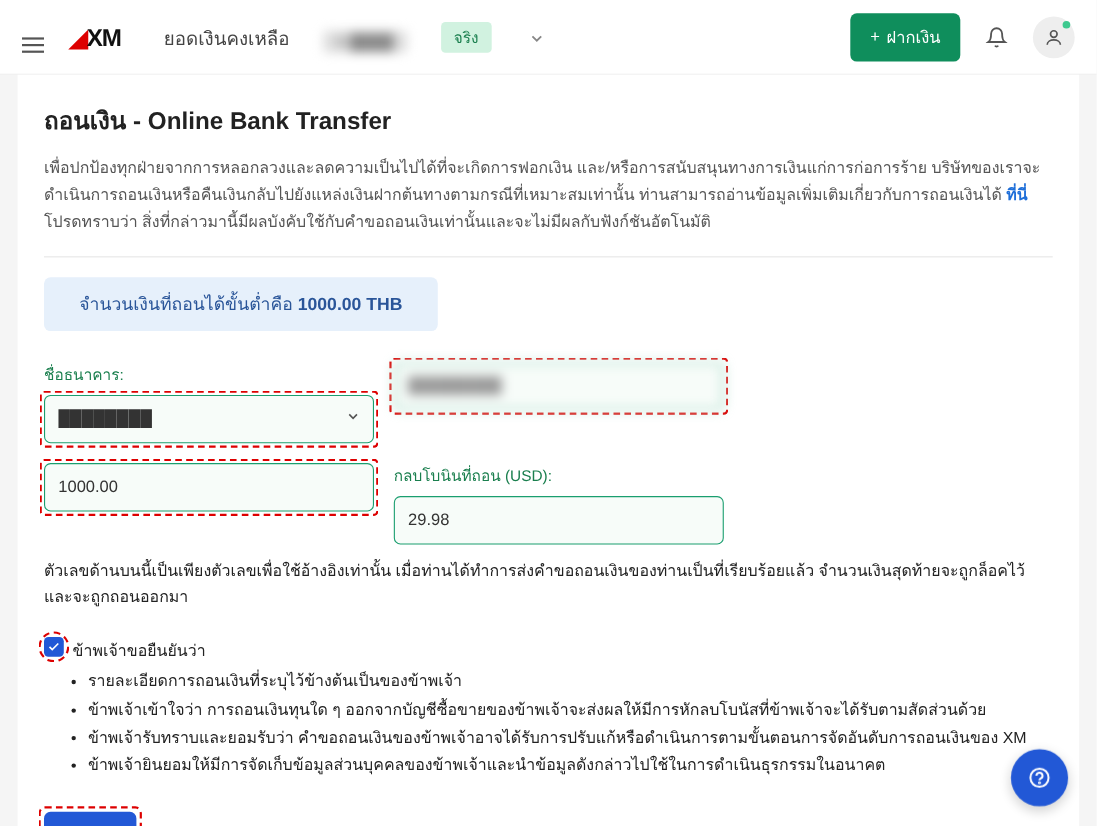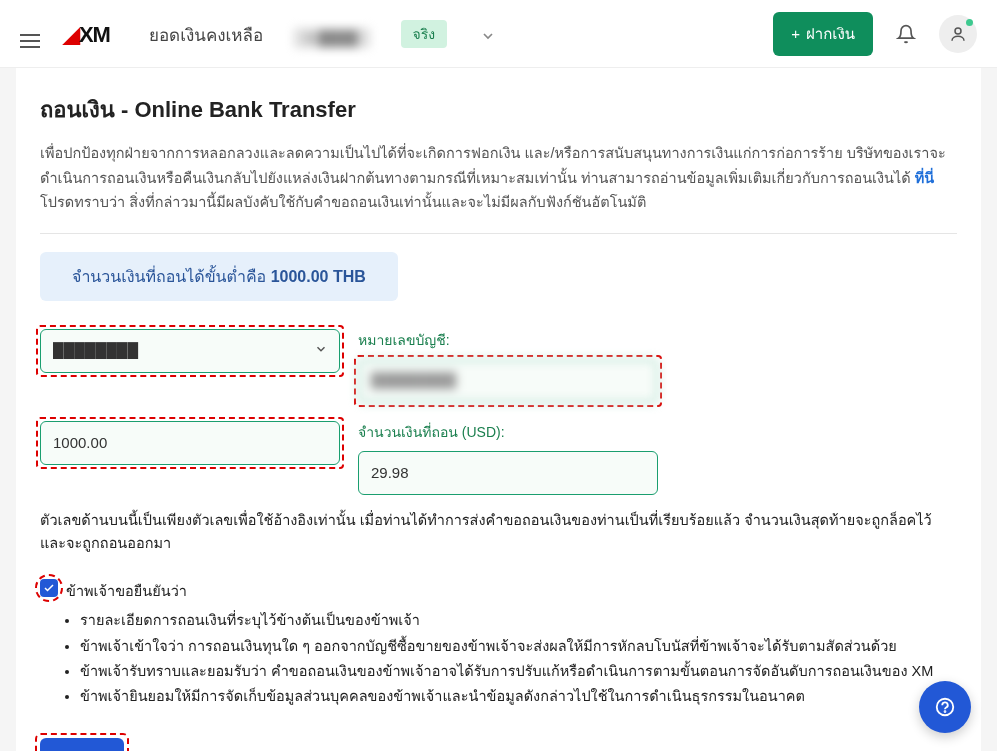--- a/index.html
+++ b/index.html
@@ -153,44 +153,44 @@
   <p class="description">
     <span>เพื่อปกป้องทุกฝ่ายจากการหลอกลวงและลดความเป็นไปได้ที่จะเกิดการฟอกเงิน และ/หรือการสนับสนุนทางการเงินแก่การก่อการร้าย บริษัทของเราจะดำเนินการถอนเงินหรือคืนเงินกลับไปยังแหล่งเงินฝากต้นทางตามกรณีที่เหมาะสมเท่านั้น ท่านสามารถอ่านข้อมูลเพิ่มเติมเกี่ยวกับการถอนเงินได้ </span><a href="#">ที่นี่</a><span> โปรดทราบว่า สิ่งที่กล่าวมานี้มีผลบังคับใช้กับคำขอถอนเงินเท่านั้นและจะไม่มีผลกับฟังก์ชันอัตโนมัติ</span>
   </p>
   <hr>
   <div class="min-banner">
     <span>จำนวนเงินที่ถอนได้ขั้นต่ำคือ </span><b>1000.00 THB</b>
   </div>
   
   <div class="form-grid">
     <div class="form-col">
+      <label class="field-label">ชื่อธนาคาร:</label>
       <div class="field-wrap dashed">
         <select class="select">
           <option class="blurred">████████</option>
         </select>
         <span class="select-caret">
           <svg width="14" height="14" viewBox="0 0 24 24" fill="none" stroke="currentColor" stroke-width="2.5">
               <polyline points="6 9 12 15 18 9"></polyline>
             </svg>
         </span>
       </div>
     </div>
     <div class="form-col">
-      <label class="field-label">หมายเลขบัญชี:</label>
       <div class="field-wrap dashed">
         <input class="input blurred" value="████████" style="">
       </div>
     </div>
     <div class="form-col">
       <div class="field-wrap dashed">
         <input class="input" value="1000.00" style="">
       </div>
     </div>
     <div class="form-col">
-      <label class="field-label">จำนวนเงินที่ถอน (USD):</label>
+      <label class="field-label">กลบโบนินที่ถอน (USD):</label>
       <div class="field-wrap">
         <input class="input" value="29.98" style="">
       </div>
     </div>
   </div>
   
   <p class="note-text">ตัวเลขด้านบนนี้เป็นเพียงตัวเลขเพื่อใช้อ้างอิงเท่านั้น เมื่อท่านได้ทำการส่งคำขอถอนเงินของท่านเป็นที่เรียบร้อยแล้ว จำนวนเงินสุดท้ายจะถูกล็อคไว้และจะถูกถอนออกมา</p>
   
   <div class="confirm-row">
     <div class="checkbox-wrap">

